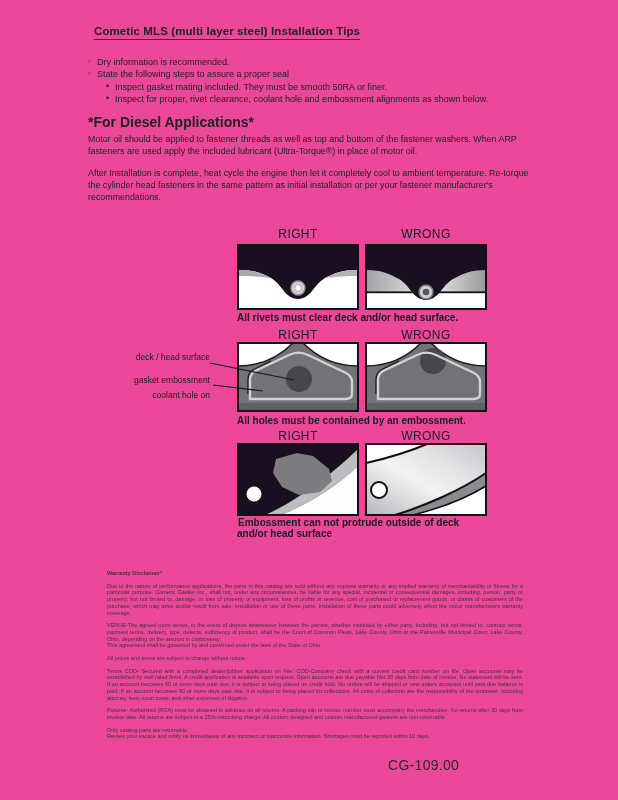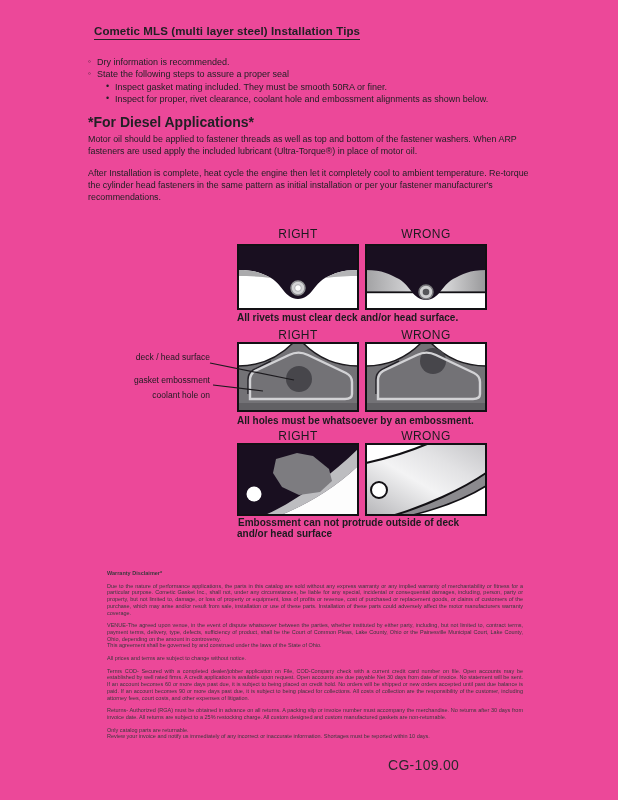--- a/index.html
+++ b/index.html
@@ -107,21 +107,21 @@
     <path d="M11,52 V37 C11,33 13,30 16,28 L34,19" stroke="#26242a" stroke-width="1.5" fill="none"></path>
     <path d="M13,57 V38 C13,34 15,31 18,29 L52,13 C58,10 65,10 71,13 L109,31 C113,33 115,36 115,40 L115,52 C115,56 112,57 108,57 Z" stroke="#d2d2d5" stroke-width="2.4" fill="none"></path>
     <rect x="1" y="1" width="120" height="68" fill="none" stroke="#121014" stroke-width="2"></rect>
   </svg>
 
   <svg class="abs" style="left:208px;top:355px;" width="92" height="42" viewBox="0 0 92 42">
     <line x1="2" y1="8" x2="86" y2="25" stroke="#1c1a1e" stroke-width="1.2"></line>
     <line x1="5" y1="30" x2="55" y2="36" stroke="#1c1a1e" stroke-width="1.2"></line>
   </svg>
 
-  <div class="abs caption" style="left:237px;top:415px;">All holes must be whatsoever by an embossment.</div>
+  <div class="abs caption" style="left:237px;top:415px;">All holes must be contained by an embossment.</div>
 
   <div class="abs dw-label" style="left:237px;top:429px;">RIGHT</div>
   <div class="abs dw-label" style="left:365px;top:429px;">WRONG</div>
 
   <svg class="abs diagram" style="left:237px;top:443px;" width="122" height="73" viewBox="0 0 122 73">
     <rect x="1" y="1" width="120" height="71" fill="#190f20"></rect>
     <path d="M28,72 C58,59 92,34 121,6 L121,23 C96,47 66,63 44,72 Z" fill="#bdbdc0"></path>
     <path d="M44,72 C66,63 96,47 121,23 L121,72 Z" fill="#fdfdfd"></path>
     <polygon points="39,16 60,10 76,13 92,26 95,38 83,49 62,52 45,44 36,30" fill="#7d7c80"></polygon>
     <circle cx="17" cy="51" r="7.5" fill="#ffffff"></circle>

